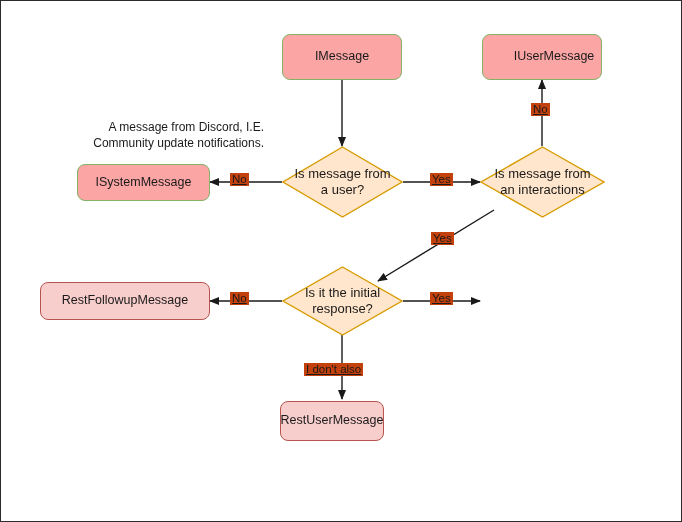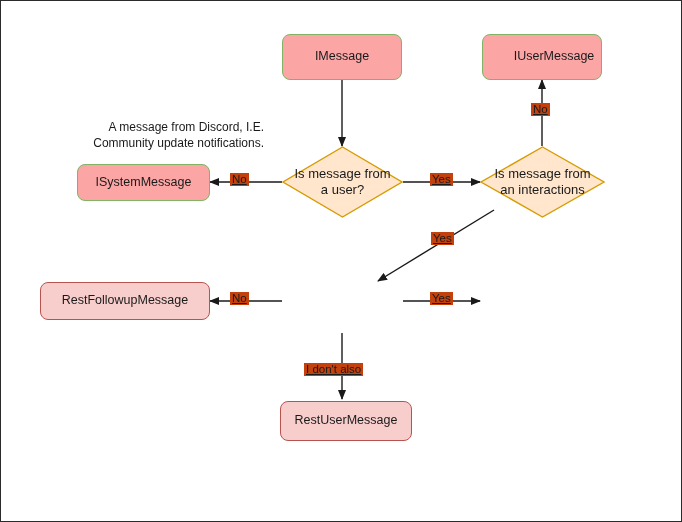--- a/index.html
+++ b/index.html
@@ -132,38 +132,44 @@
 
   <div class="node box green" style="left:76px; top:163px; width:133px; height:37px;">
     <span>ISystemMessage</span>
   </div>
 
   <div class="node box red" style="left:39px; top:281px; width:170px; height:38px;">
     <span>RestFollowupMessage</span>
   </div>
 
 
-  <div class="node box red" style="left:279px; top:400px; width:132px; height:40px;">
+  <div class="node box red" style="left:279px; top:400px; width:104px; height:40px;">
     <span>RestUserMessage</span>
   </div>
 
   <div class="diamond-wrap" style="left:281px; top:145px; width:121px; height:72px;">
     <svg width="121" height="72" viewBox="0 0 121 72" xmlns="http://www.w3.org/2000/svg">
       <polygon points="60.5,1 120,36 60.5,71 1,36" fill="#ffe6cc" stroke="#d79b00" stroke-width="1.4"></polygon>
     </svg>
     <div class="diamond-label">Is message from a user?</div>
   </div>
 
   <div class="diamond-wrap" style="left:479px; top:145px; width:125px; height:72px;">
     <svg width="125" height="72" viewBox="0 0 125 72" xmlns="http://www.w3.org/2000/svg">
       <polygon points="62.5,1 124,36 62.5,71 1,36" fill="#ffe6cc" stroke="#d79b00" stroke-width="1.4"></polygon>
     </svg>
     <div class="diamond-label">Is message from an interactions</div>
   </div>
 
+  <div class="diamond-wrap" style="left:281px; top:265px; width:121px; height:70px;">
+    <svg width="121" height="70" viewBox="0 0 121 70" xmlns="http://www.w3.org/2000/svg">
+      <polygon points="60.5,1 120,35 60.5,69 1,35" fill="#ffe6cc" stroke="#d79b00" stroke-width="1.4"></polygon>
+    </svg>
+    <div class="diamond-label">Is it the initial response?</div>
+  </div>
 
   <div class="edge-label" style="left:229px; top:172px;">No</div>
 
   <div class="edge-label" style="left:429px; top:172px;">Yes</div>
 
   <div class="edge-label" style="left:530px; top:102px;">No</div>
 
   <div class="edge-label" style="left:430px; top:231px;">Yes</div>
 
   <div class="edge-label" style="left:229px; top:291px;">No</div>

